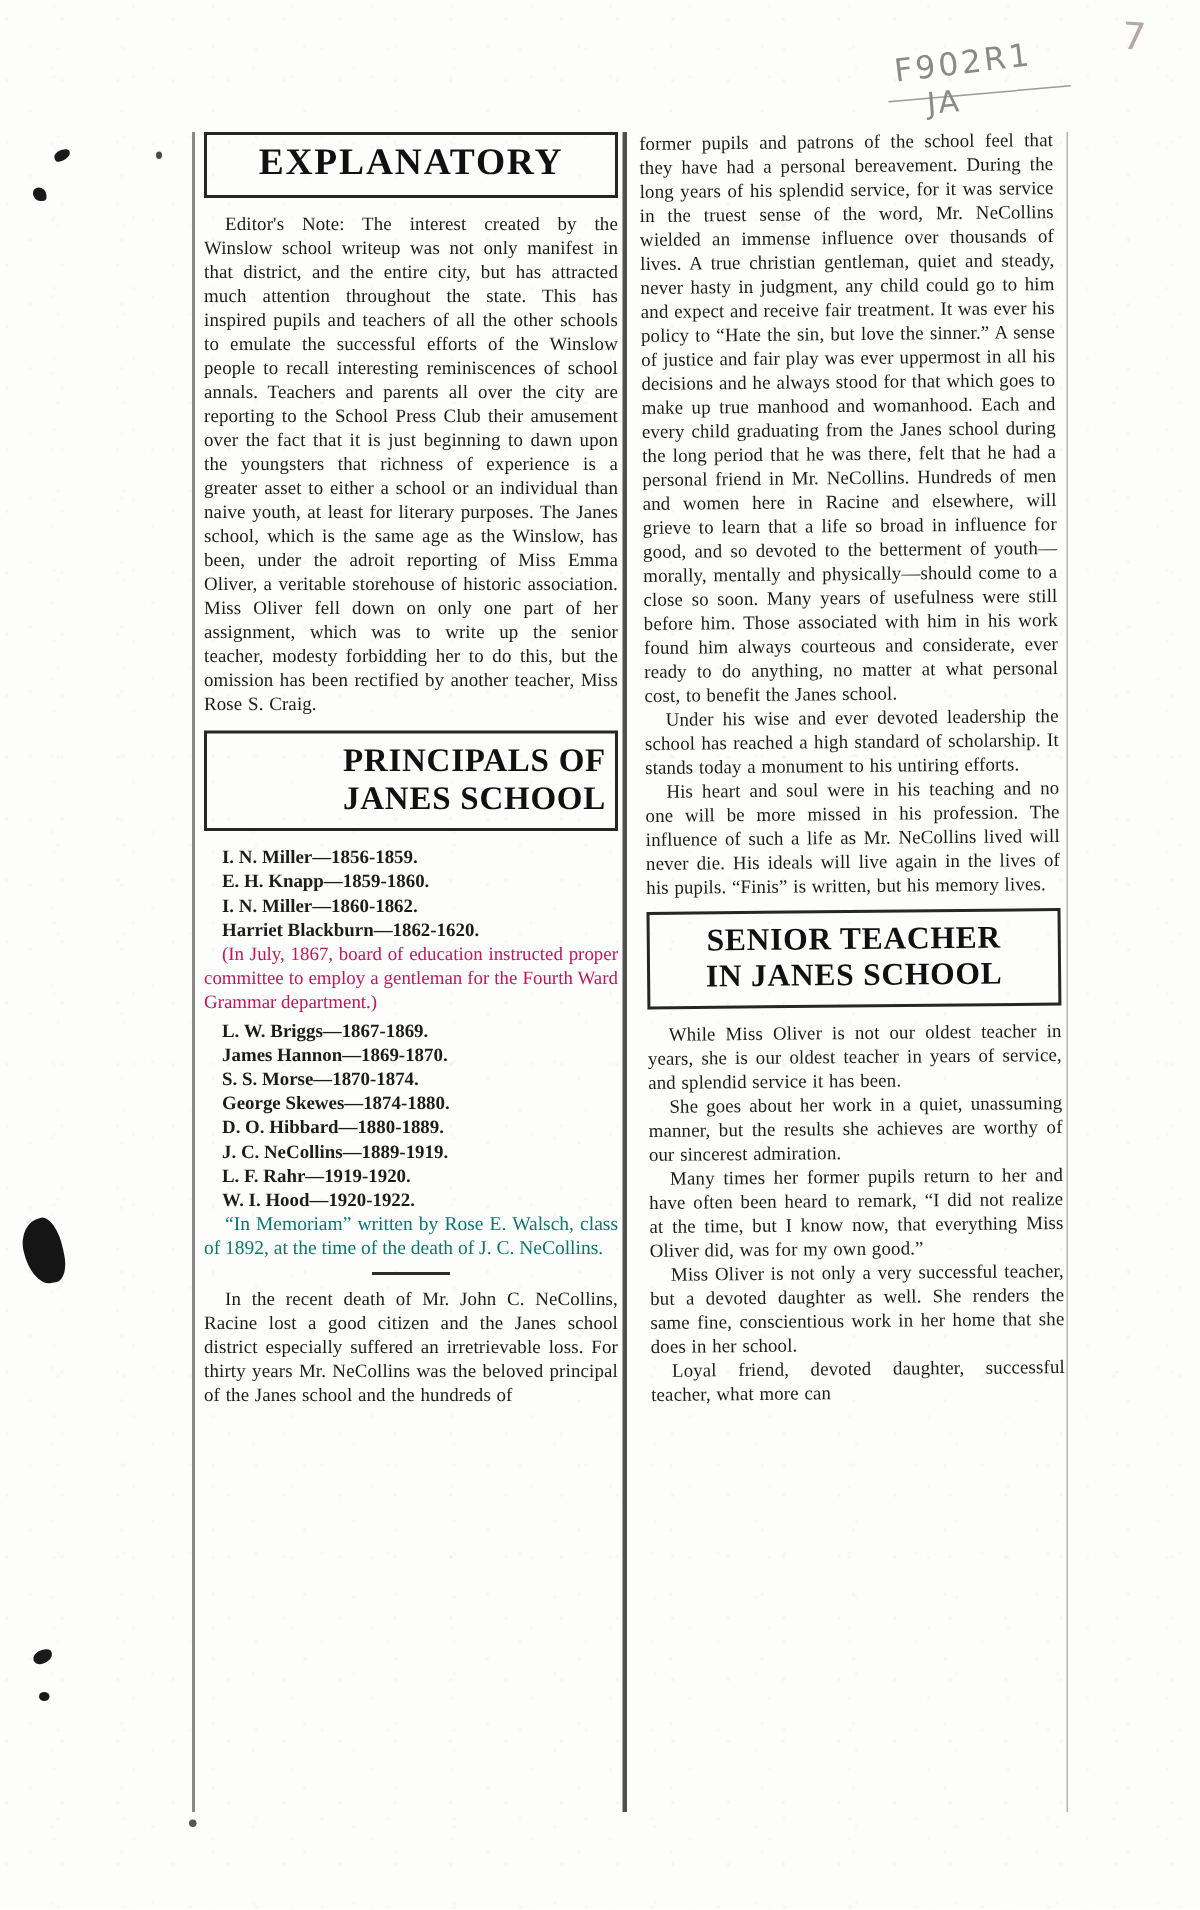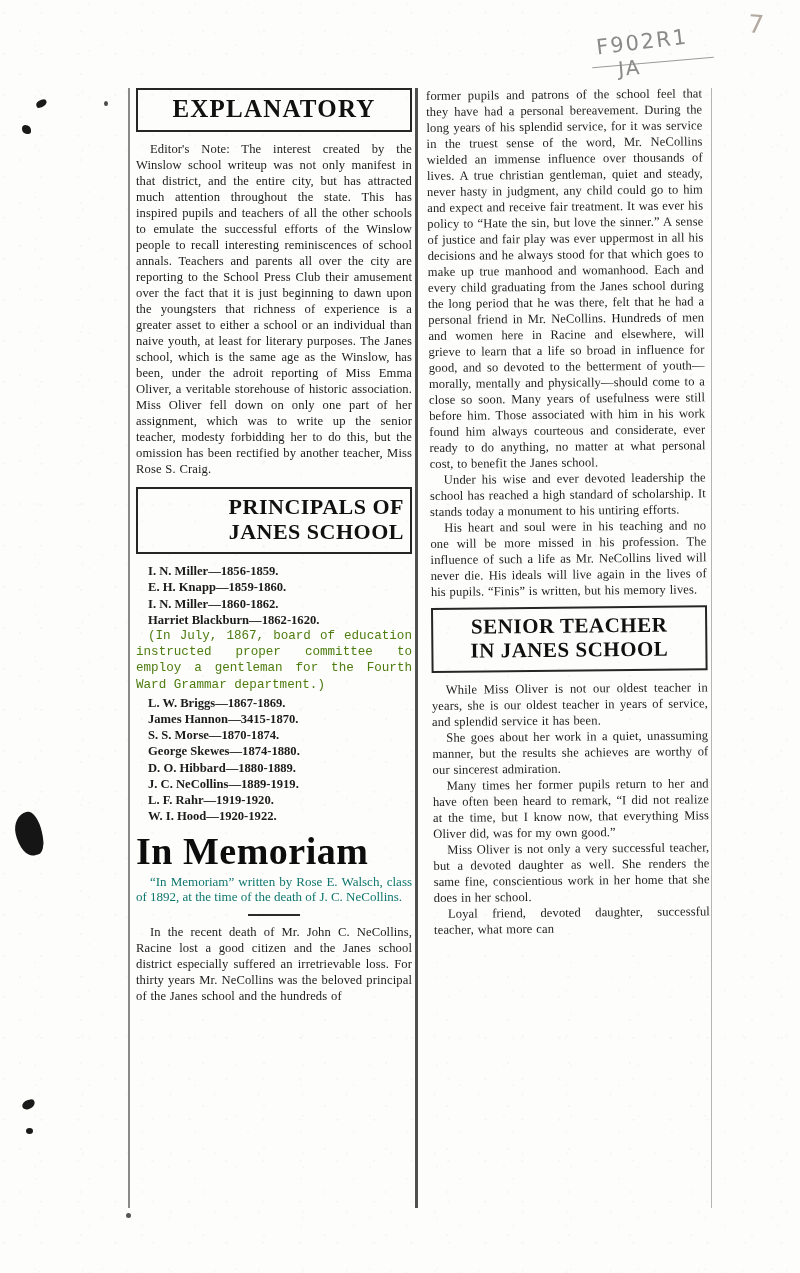--- a/index.html
+++ b/index.html
@@ -195,28 +195,28 @@
   }
   .principals-list li {
     font-family: "Liberation Serif", "DejaVu Serif", serif;
     font-size: 12.6px;
     line-height: 16.2px;
     padding-left: 12px;
     color: #1c1c1c;
     white-space: nowrap;
   }
   .note-para {
-    font-family: Liberation Mono, monospace;
+    font-family: Liberation Serif, serif;
     font-size: 12.6px;
     line-height: 16.2px;
     text-align: justify;
     text-align-last: left;
     text-indent: 12px;
     margin: 0;
-    color: #4d7c0f;
+    color: #be185d;
   }
 
   .byline {
     font-family: "Liberation Serif", "DejaVu Serif", serif;
     font-size: 13px;
     line-height: 15.6px;
     text-align: justify;
     text-align-last: left;
     text-indent: 14px;
     margin: 0;
@@ -272,30 +272,29 @@
         <li>I. N. Miller—1856-1859.</li>
         <li>E. H. Knapp—1859-1860.</li>
         <li>I. N. Miller—1860-1862.</li>
         <li>Harriet Blackburn—1862-1620.</li>
       </ul>
 
       <p class="note-para">(In July, 1867, board of education instructed proper committee to employ a gentleman for the Fourth Ward Grammar department.)</p>
 
       <ul class="principals-list">
         <li>L. W. Briggs—1867-1869.</li>
-        <li>James Hannon—3415-1870.</li>
+        <li>James Hannon—1869-1870.</li>
         <li>S. S. Morse—1870-1874.</li>
         <li>George Skewes—1874-1880.</li>
         <li>D. O. Hibbard—1880-1889.</li>
         <li>J. C. NeCollins—1889-1919.</li>
         <li>L. F. Rahr—1919-1920.</li>
         <li>W. I. Hood—1920-1922.</li>
       </ul>
 
-      <div id="memoriam-headline">In Memoriam</div>
 
       <p class="byline">“In Memoriam” written by Rose E. Walsch, class of 1892, at the time of the death of J. C. NeCollins.</p>
 
       <div id="memoriam-divider"></div>
 
       <p class="para indent">In the recent death of Mr. John C. NeCollins, Racine lost a good citizen and the Janes school district especially suffered an irretrievable loss. For thirty years Mr. NeCollins was the beloved principal of the Janes school and the hundreds of</p>
     </div>
 
     <div class="column" id="column-right">
 

